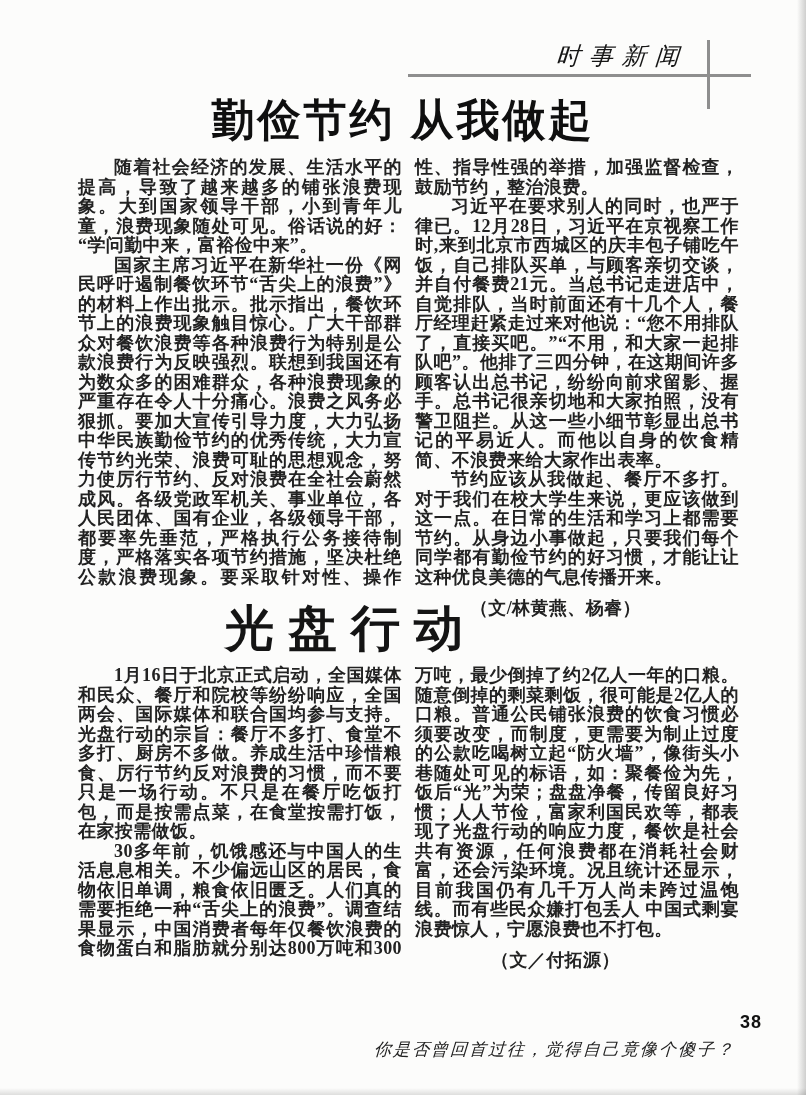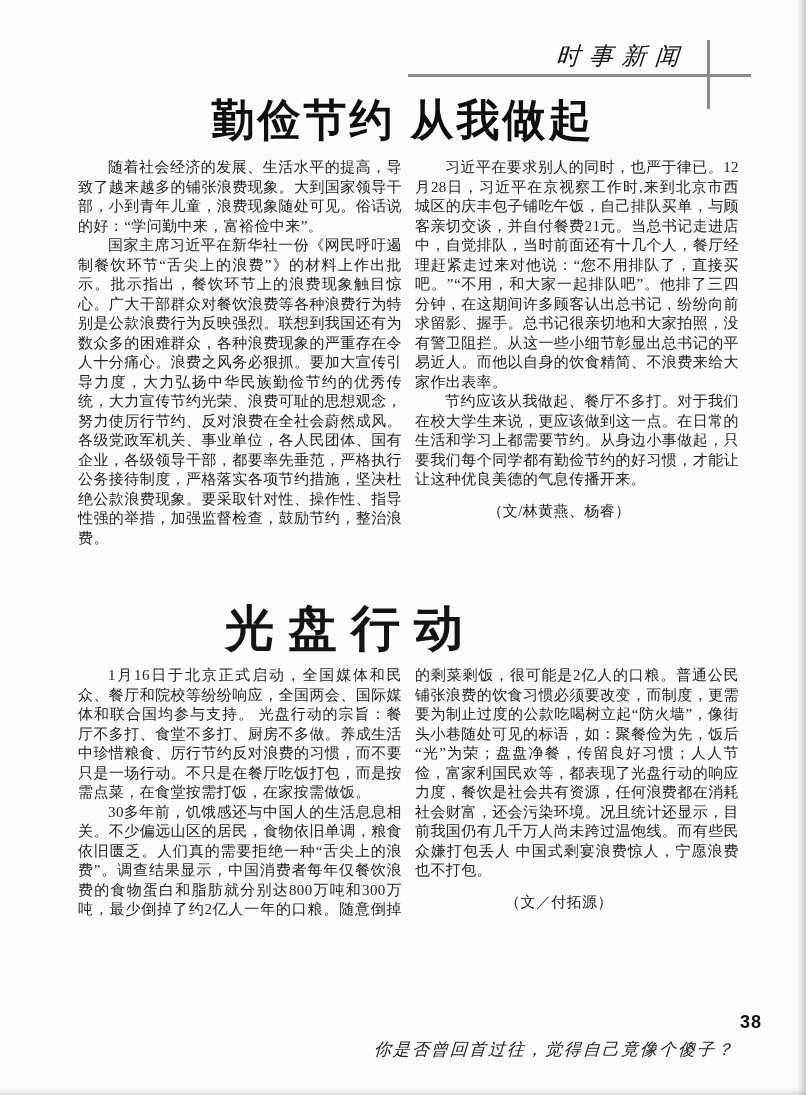--- a/index.html
+++ b/index.html
@@ -40,24 +40,25 @@
     position:absolute;top:596px;left:0;width:702px;margin:0;
     text-align:center;
     font-family:"Liberation Sans","DejaVu Sans",sans-serif;
     font-size:49px;font-weight:800;letter-spacing:14px;color:#141414;
   }
 
   
   .body-cols{
     position:absolute;left:78px;width:661px;
     column-count:2;column-gap:13px;column-fill:balance;
-    font-size:15px;line-height:19.5px;letter-spacing:0.4px;
+    font-size:18px;line-height:19.5px;letter-spacing:0.4px;
     text-align:justify;text-justify:inter-ideograph;
     word-break:break-all;
     color:#222;
+    font-weight:bold;
   }
   .body1{top:158px;}
   .body2{top:666px;}
   .body-cols p{margin:0;text-indent:2em;}
   .body-cols p.byline{
     text-indent:0;text-align:center;padding-right:2.4em;
     margin-top:12px;
   }
 
   

